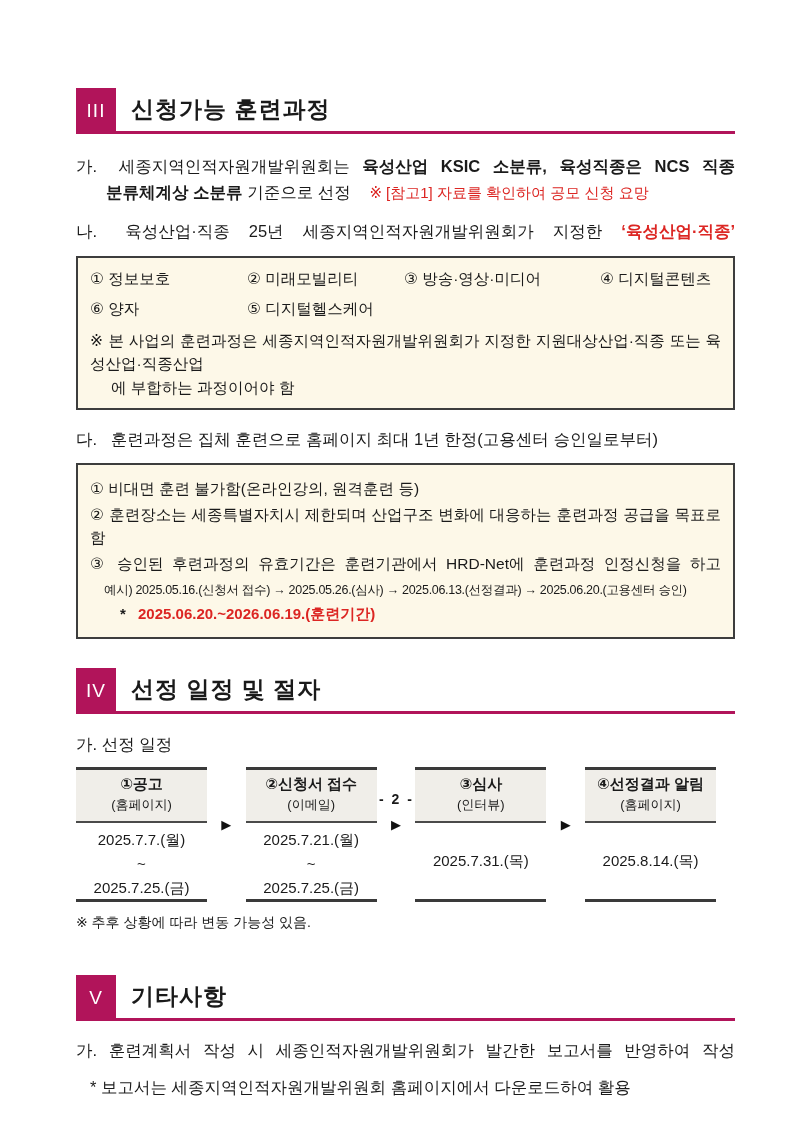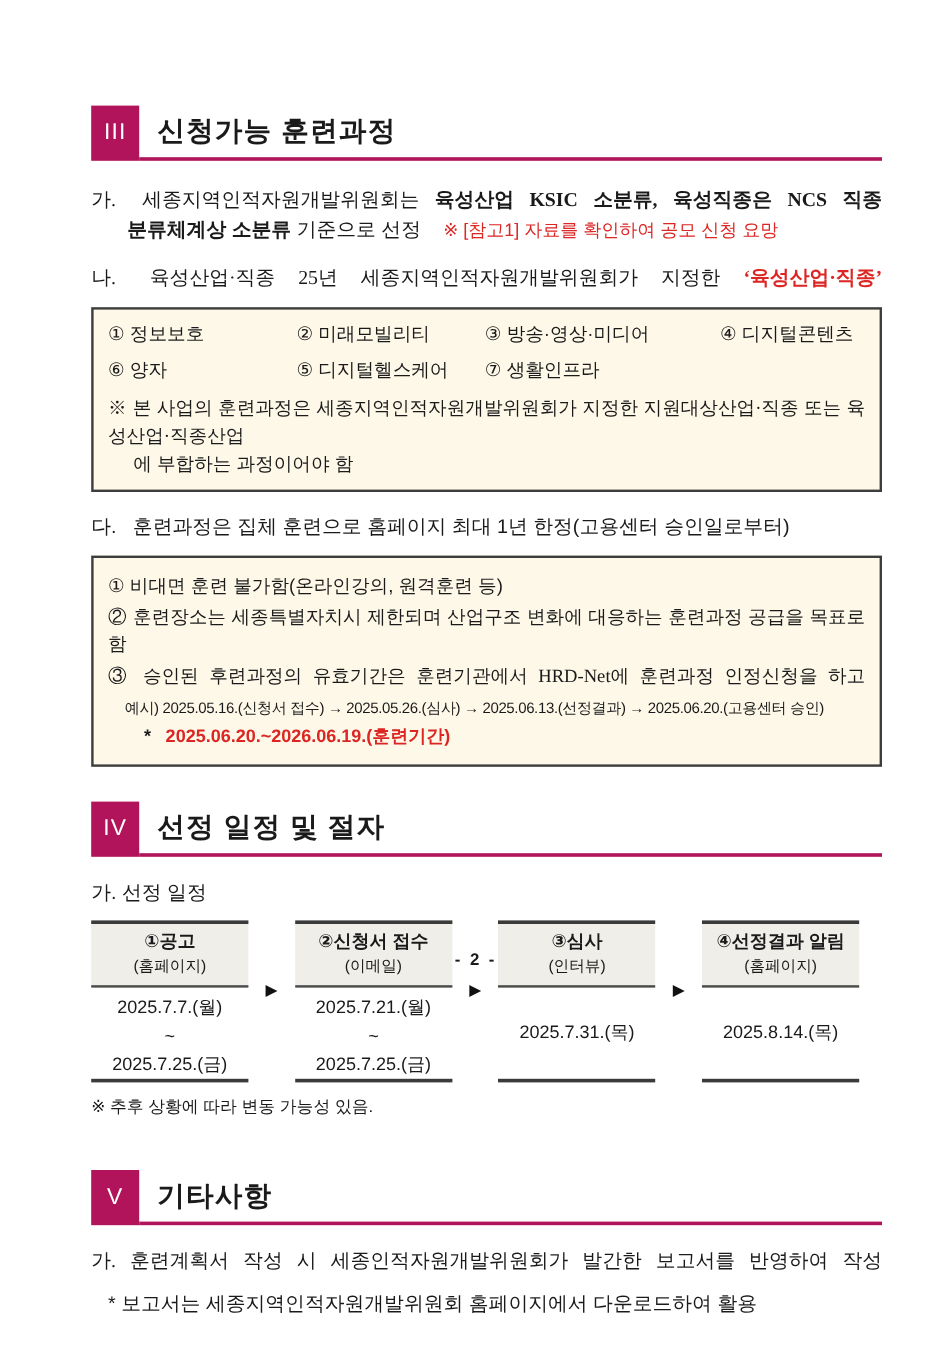--- a/index.html
+++ b/index.html
@@ -25,21 +25,21 @@
   .badge{width:40px;background:var(--accent);color:#fff;display:flex;align-items:center;justify-content:center;
          font-size:19px;letter-spacing:1px;font-weight:normal;}
   .title-wrap{flex:1;border-bottom:3px solid var(--accent);display:flex;align-items:center;padding-left:15px;}
   .sec-title{font-size:23px;font-weight:bold;letter-spacing:1px;}
 
   .para{font-size:16.5px;line-height:1.55;}
   .prefix{margin-right:9px;}
   .b{font-weight:bold;}
   .red-b{color:var(--red);font-weight:bold;}
   .sm-red{color:var(--red);font-size:15px;margin-left:14px;}
-  .justify-last{text-align:justify;text-align-last:justify;font-family:Liberation Serif, serif;}
+  .justify-last{text-align:justify;text-align-last:justify;}
   .hang2{padding-left:30px;}
 
   .note-box{border:2px solid var(--box-border);background:var(--box-bg);
             padding:9px 12px;font-size:15.5px;line-height:1.5;}
   .grid7{display:grid;grid-template-columns:157px 157px 196px 1fr;row-gap:7px;}
   .box-note{margin-top:9px;}
   .box-note-l2{padding-left:21px;}
 
   .box2-line{margin:3px 0;}
   .box2-wrap2{padding-left:24px;}
@@ -108,21 +108,20 @@
   </div>
 
   <div class="note-box mt-box1">
     <div class="grid7">
       <span>① 정보보호</span>
       <span>② 미래모빌리티</span>
       <span>③ 방송·영상·미디어</span>
       <span>④ 디지털콘텐츠</span>
       <span>⑥ 양자</span>
       <span>⑤ 디지털헬스케어</span>
-      <span>⑦ 생활인프라</span>
     </div>
     <div class="box-note justify-last">※ 본 사업의 훈련과정은 세종지역인적자원개발위원회가 지정한 지원대상산업·직종 또는 육성산업·직종산업</div>
     <div class="box-note-l2">에 부합하는 과정이어야 함</div>
   </div>
 
   <div class="para mt-da">
     <span class="prefix">다.</span>
     <span>훈련과정은 집체 훈련으로 홈페이지 최대 1년 한정(고용센터 승인일로부터)</span>
   </div>
 

